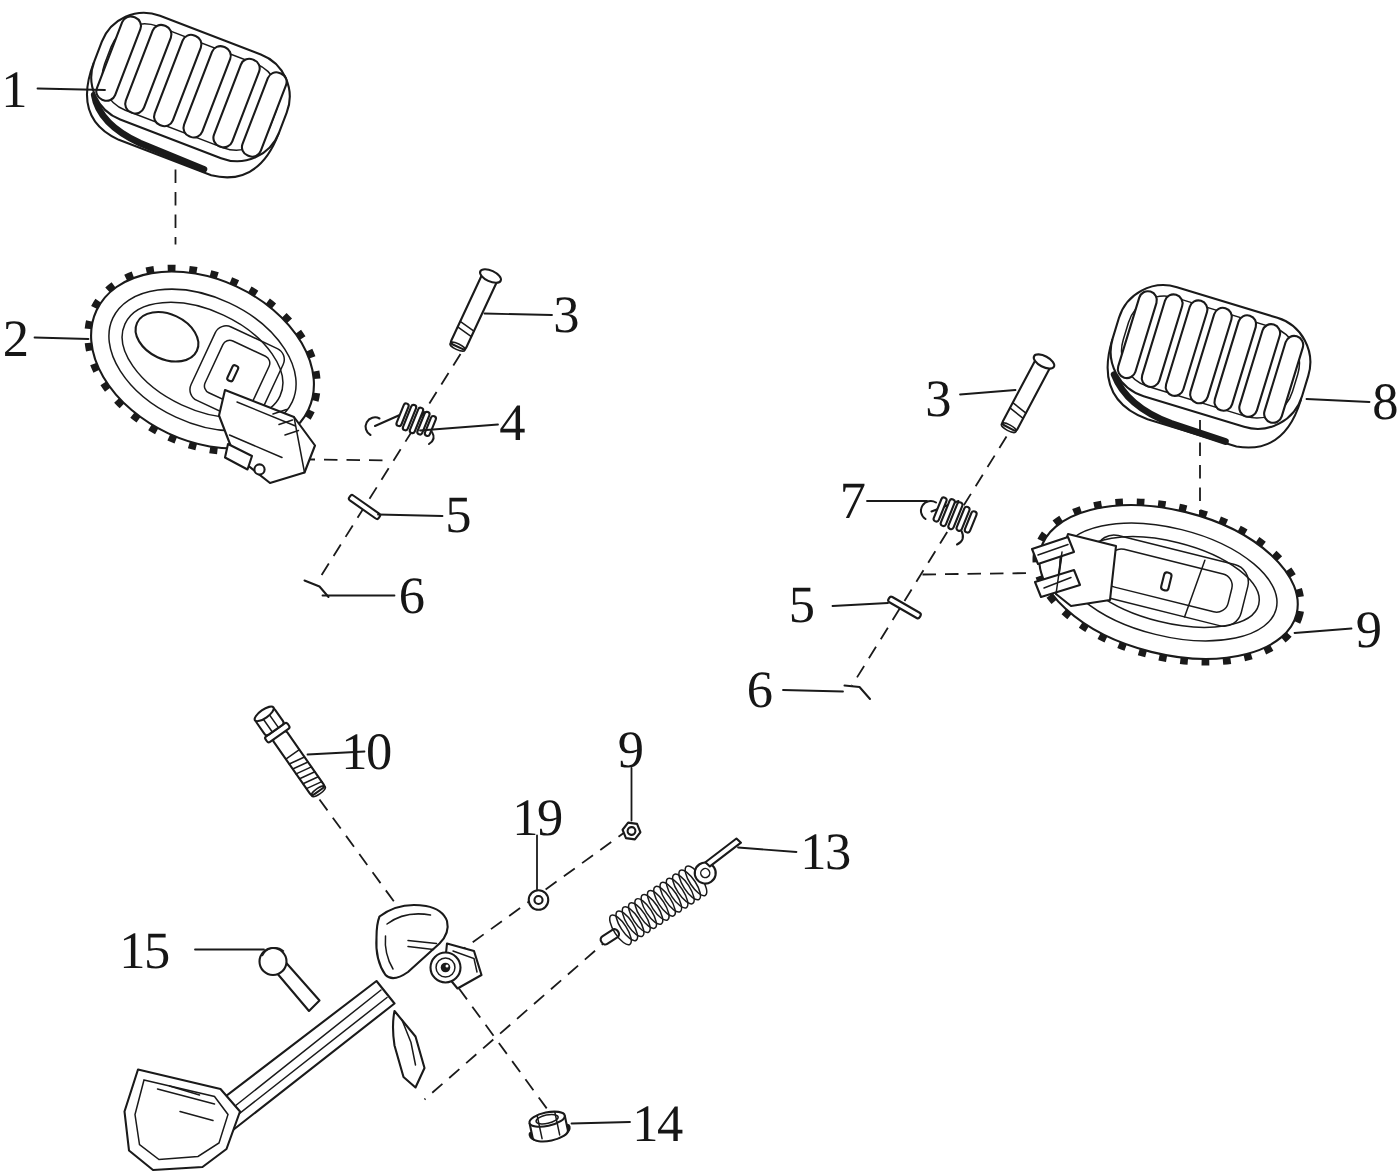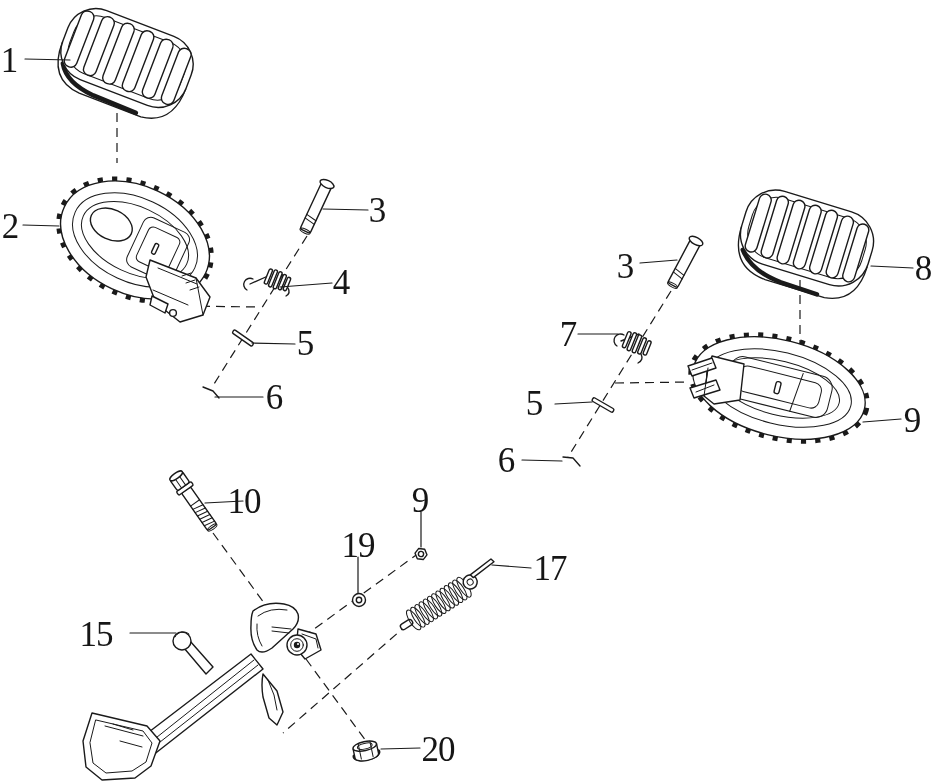--- a/index.html
+++ b/index.html
@@ -261,17 +261,17 @@
   <div class="callout" style="left:274px;top:397px">6</div>
   <div class="callout" style="left:625px;top:266px">3</div>
   <div class="callout" style="left:568px;top:334px">7</div>
   <div class="callout" style="left:534px;top:403px">5</div>
   <div class="callout" style="left:506px;top:460px">6</div>
   <div class="callout" style="left:923px;top:268px">8</div>
   <div class="callout" style="left:912px;top:420px">9</div>
   <div class="callout" style="left:244px;top:501px">10</div>
   <div class="callout" style="left:358px;top:545px">19</div>
   <div class="callout" style="left:420px;top:500px">9</div>
-  <div class="callout" style="left:550px;top:568px">17</div>
-  <div class="callout" style="left:438px;top:749px">20</div>
+  <div class="callout" style="left:550px;top:568px">13</div>
+  <div class="callout" style="left:438px;top:749px">14</div>
   <div class="callout" style="left:96px;top:634px">15</div>
 
 </div>
 
 </body></html>

